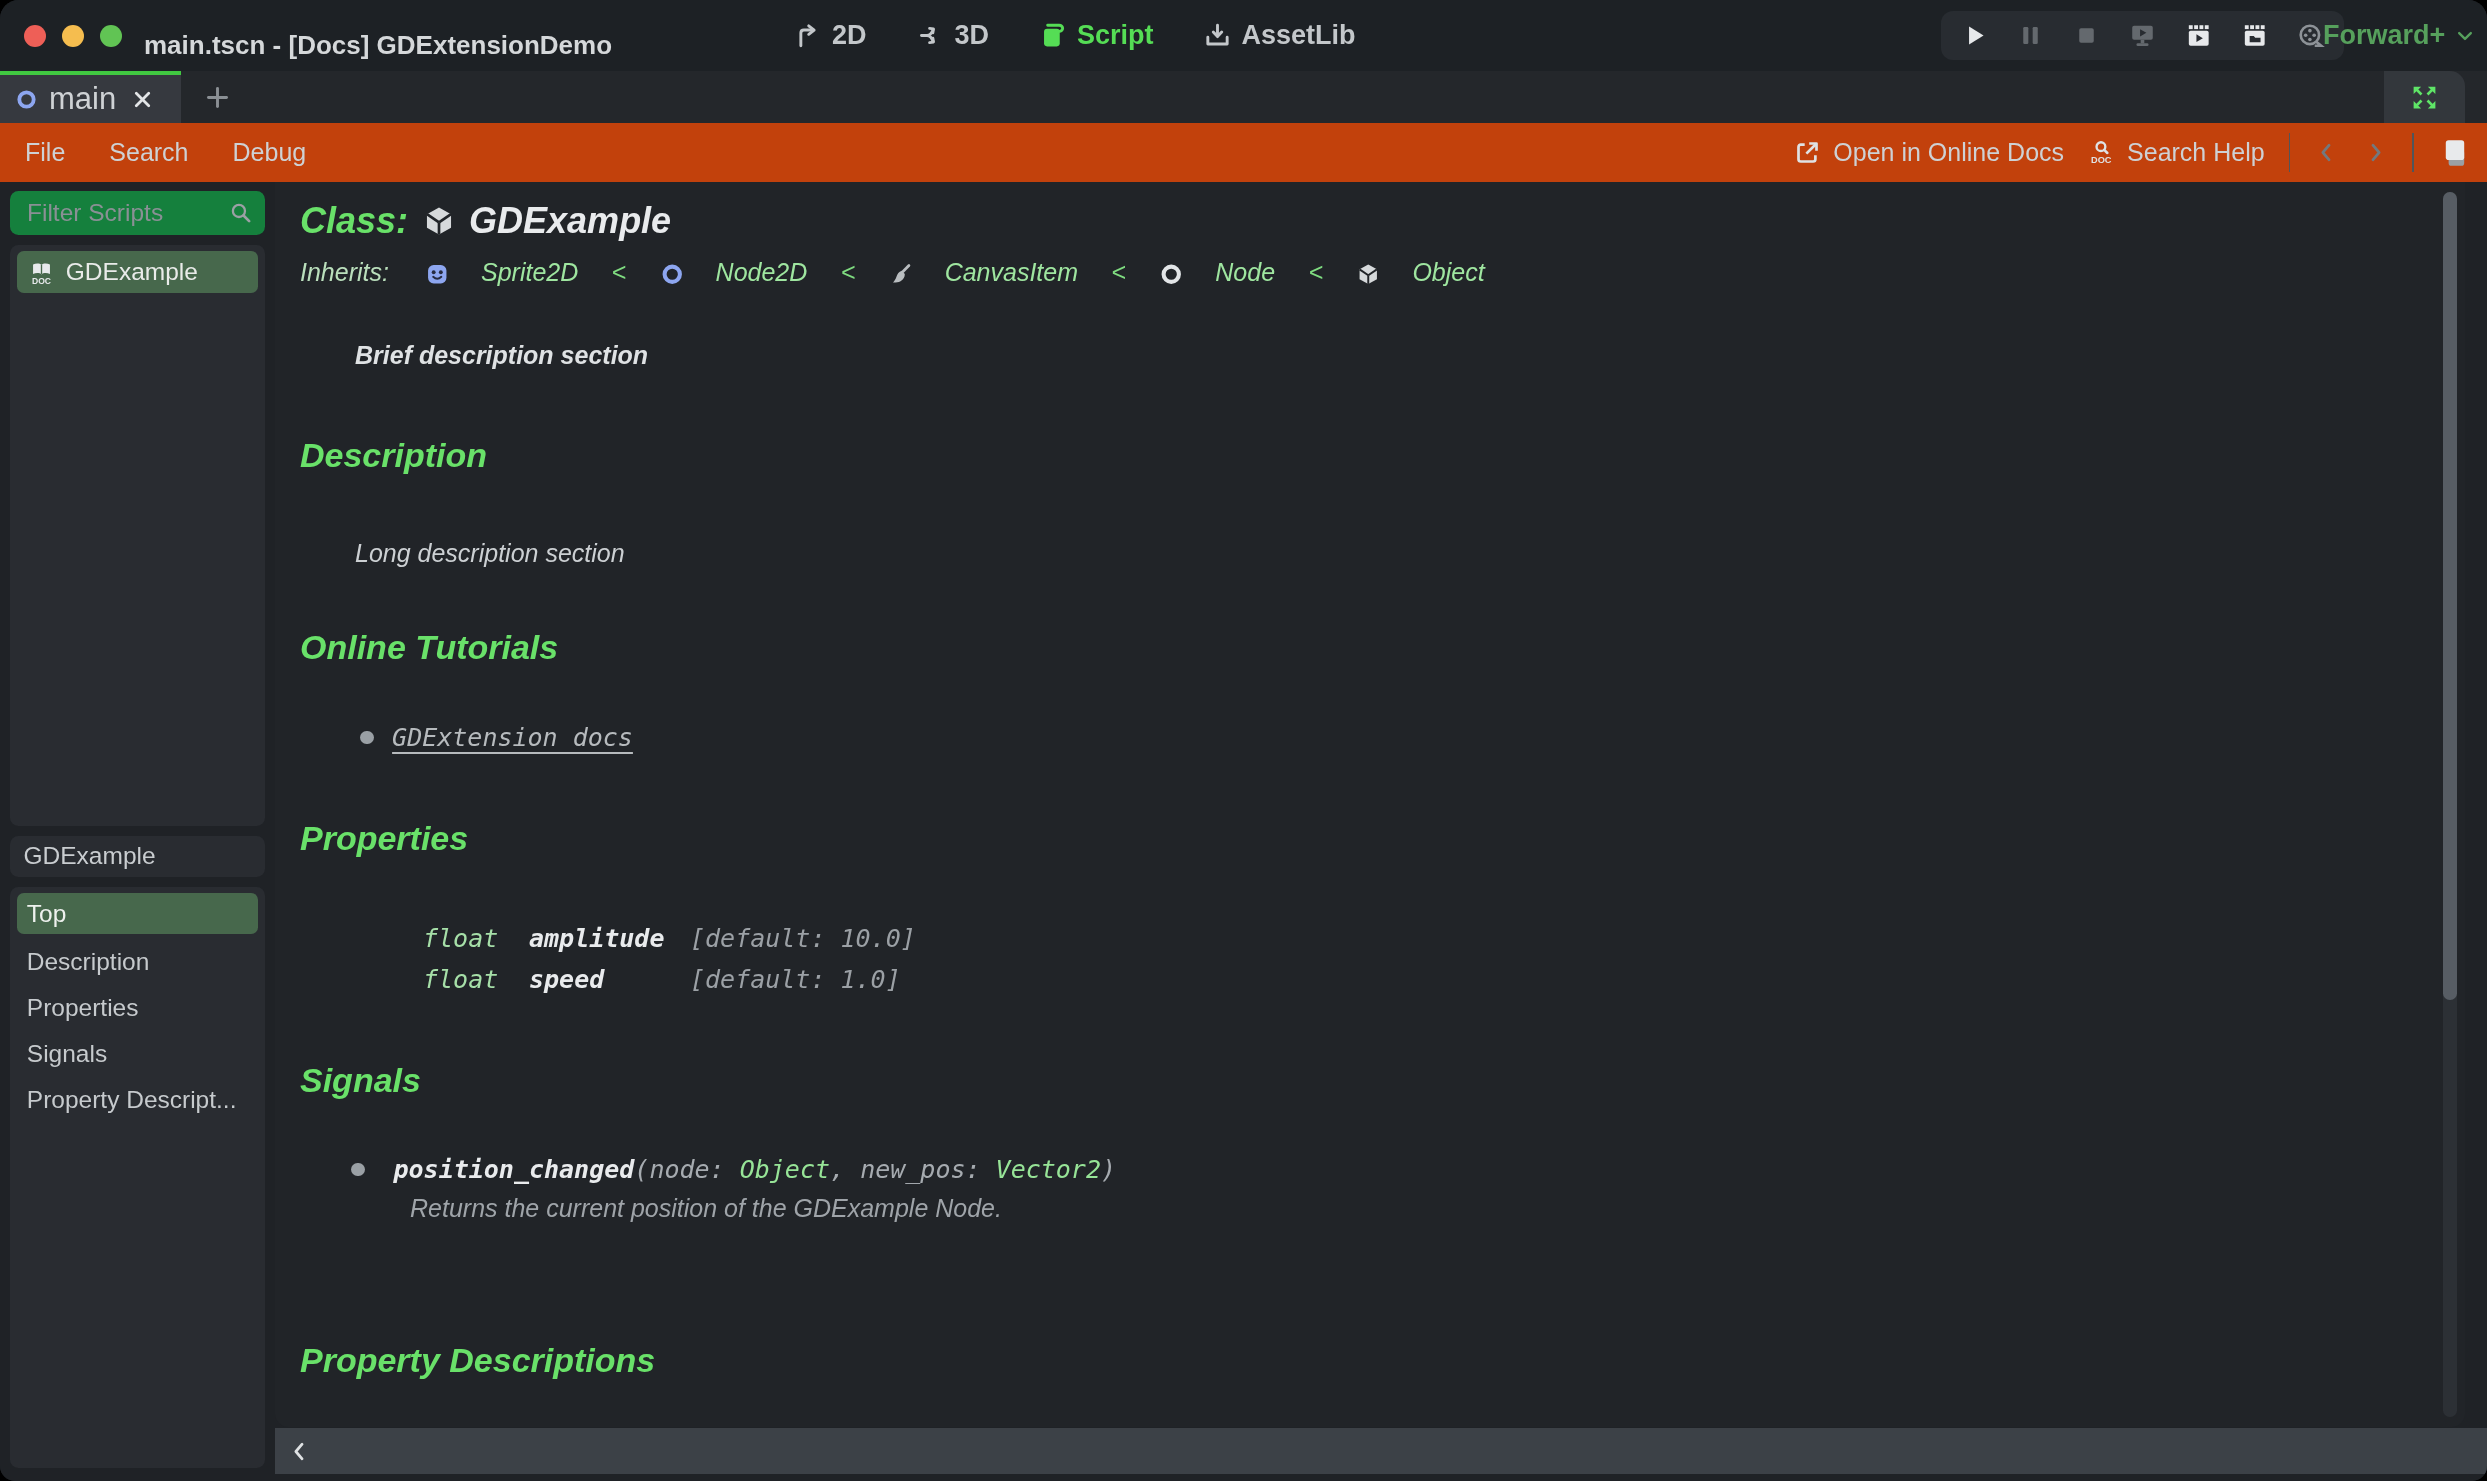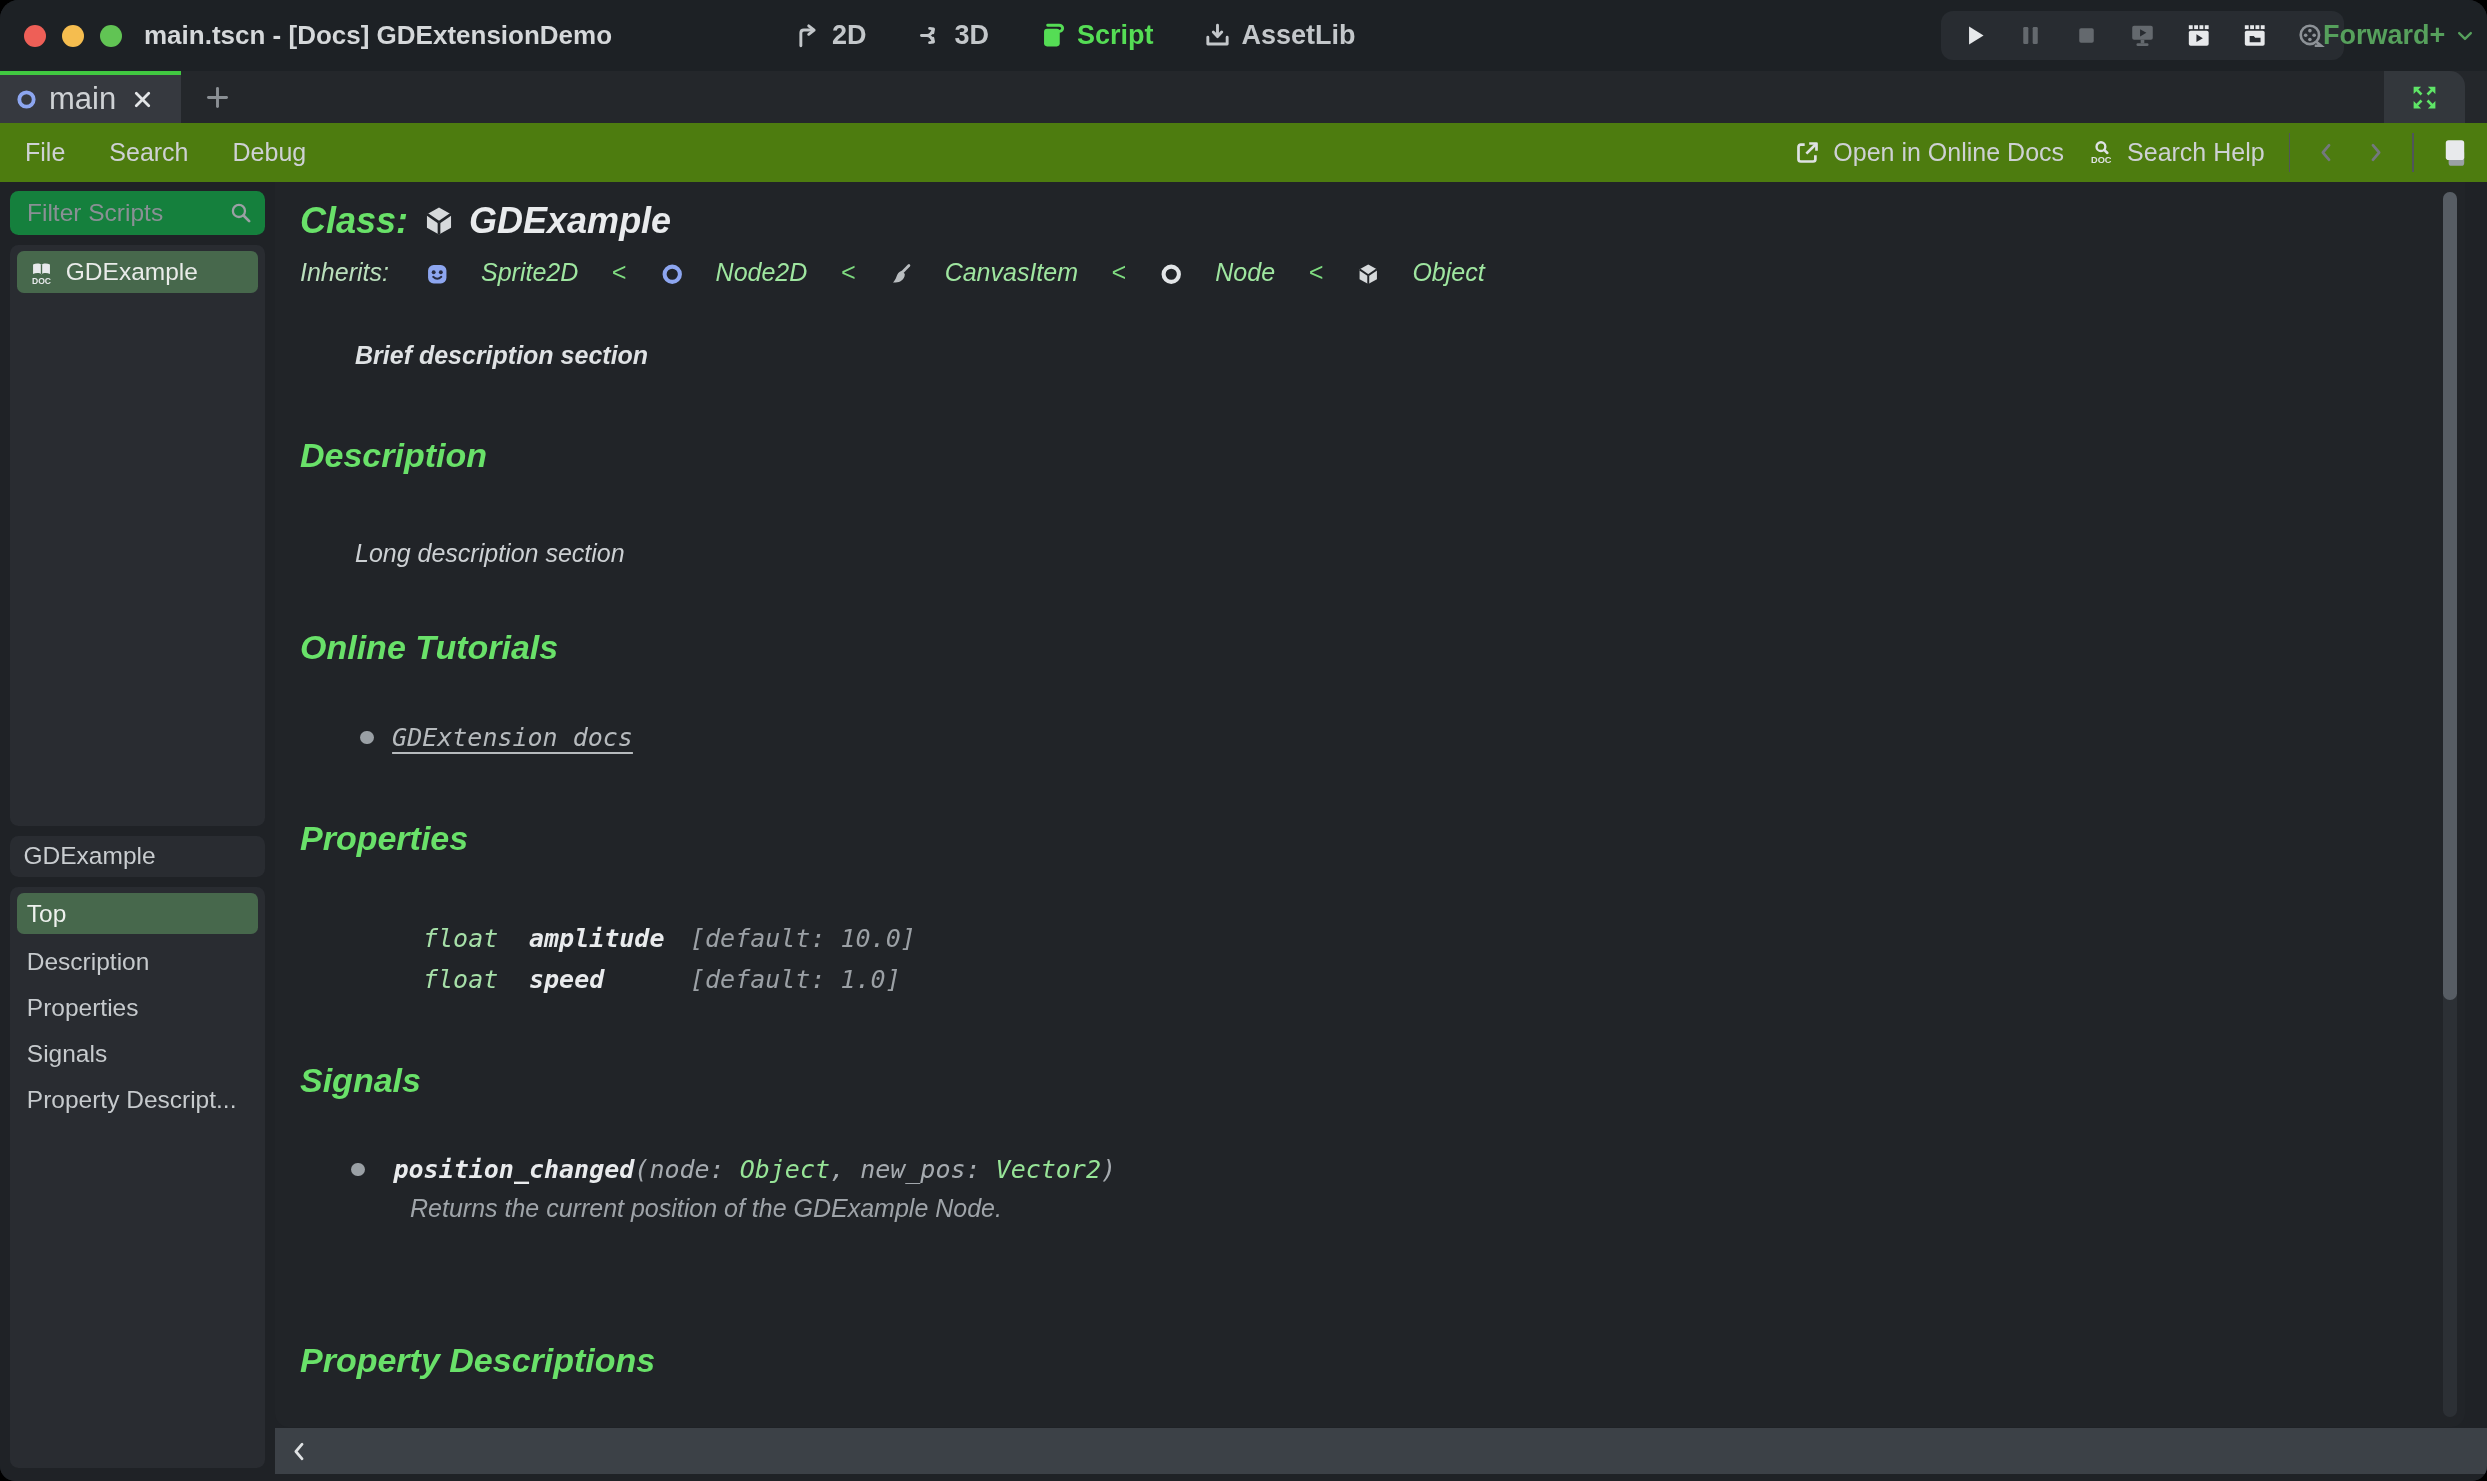--- a/index.html
+++ b/index.html
@@ -4,21 +4,21 @@
 <style>
   html,body{margin:0;padding:0;background:#000;}
   body{font-family:"Liberation Sans", sans-serif; -webkit-font-smoothing:antialiased;}
   .window{position:relative;width:2487px;height:1481px;background:#1d2125;border-radius:18.6px 18.6px 15px 15px;overflow:hidden;}
 
   
   .titlebar{position:relative;height:71px;background:#1d2125;}
   .traffic{position:absolute;left:24px;top:24.5px;display:flex;gap:16px;}
   .tl{width:22px;height:22px;border-radius:50%;}
   .tl-close{background:#ee5f57;} .tl-min{background:#f5bd4f;} .tl-zoom{background:#61c454;}
-  .win-title{position:absolute;left:144px;top:0;height:71px;display:flex;align-items:center;font-size:26px;font-weight:700;color:#d5d8da;}
+  .win-title{position:absolute;left:144px;top:10px;height:71px;display:flex;align-items:center;font-size:26px;font-weight:700;color:#d5d8da;}
   .workspaces{position:absolute;left:793px;top:0;height:71px;display:flex;align-items:center;gap:49px;}
   .ws{display:flex;align-items:center;gap:10px;font-size:27px;font-weight:700;color:#c3c7ca;cursor:default;}
   .ws svg{width:29px;height:29px;}
   .ws.active{color:#55dd55;}
   .playback{position:absolute;left:1941px;top:11px;height:49px;background:#282c31;border-radius:12px;display:flex;align-items:center;padding:0 18.6px;gap:26px;}
   .pb{display:flex;align-items:center;justify-content:center;width:30px;height:30px;}
   .pb svg{width:29px;height:29px;}
   .pb.lit{color:#e7e9eb;} .pb.dim{color:#64696e;} .pb.mid{color:#8d9297;}
   .renderer{position:absolute;left:2323px;top:0;height:71px;display:flex;align-items:center;gap:10px;color:#56a05c;font-size:27px;font-weight:700;}
   .renderer svg{width:20px;height:20px;}
@@ -28,21 +28,21 @@
   .scene-tab{width:181px;background:#36393f;border-top:4.2px solid #41c941;display:flex;align-items:center;gap:11px;padding:0 15px;box-sizing:border-box;}
   .scene-tab .ring{width:23px;height:23px;}
   .scene-tab .lbl{font-size:31px;color:#cfd2d5;}
   .scene-tab .closex{width:23px;height:23px;color:#e3e5e7;margin-left:3.4px;}
   .tab-add{width:73px;display:flex;align-items:center;justify-content:center;color:#8a8f94;}
   .tab-add svg{width:27px;height:27px;}
   .tab-corner{position:absolute;right:22px;top:0;width:81px;height:52px;background:#33373c;border-radius:0 15px 0 0;display:flex;align-items:center;justify-content:center;}
   .tab-corner svg{width:29px;height:29px;color:#5fe567;}
 
   
-  .menubar{position:relative;height:59px;background:#4d7c0f;display:flex;align-items:center;padding:0 25px;box-sizing:border-box;}
+  .menubar{position:relative;height:59px;background:#c2410c;display:flex;align-items:center;padding:0 25px;box-sizing:border-box;}
   .menu-item{font-size:25px;color:#ced1d4;margin-right:44px;}
   .mb-right{position:absolute;right:15px;top:0;height:59px;display:flex;align-items:center;gap:24px;}
   .mb-btn{display:flex;align-items:center;gap:12px;font-size:25px;color:#ced1d4;justify-content:center;}
   .mb-btn svg{width:27px;height:27px;color:#dfe2e4;}
   .vsep{width:1.7px;height:39px;background:#50555b;}
   .navch{width:25px;height:25px;color:#73787d;}
   .panel-ic{width:34px;height:34px;}
 
   
   .main{display:flex;height:1299px;background:#1f2226;}

